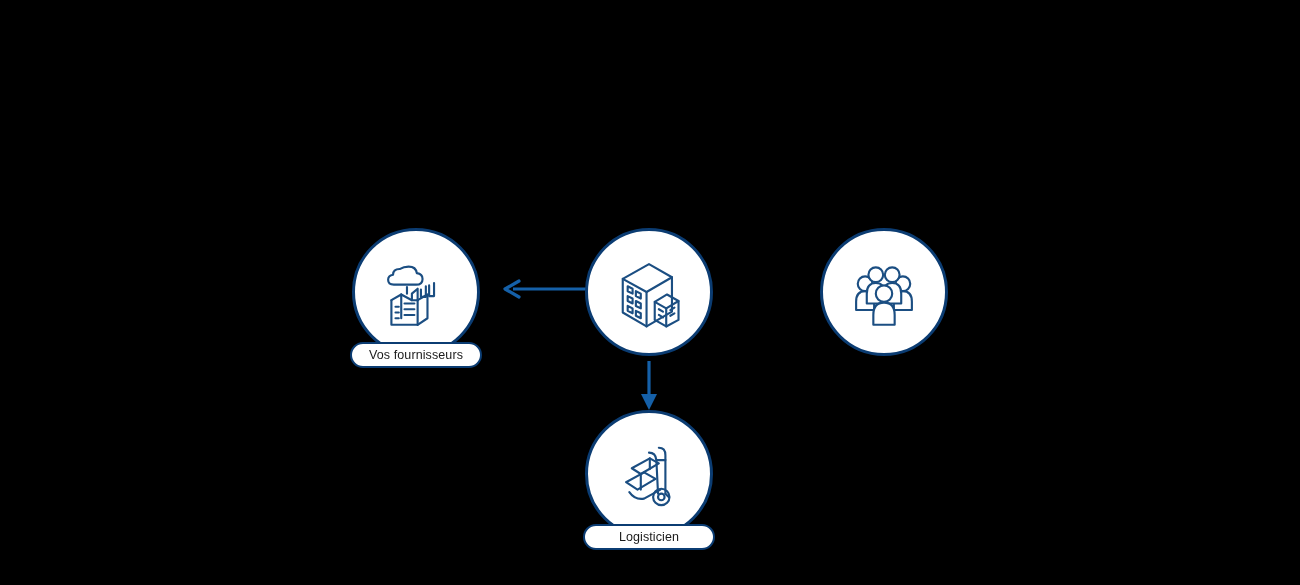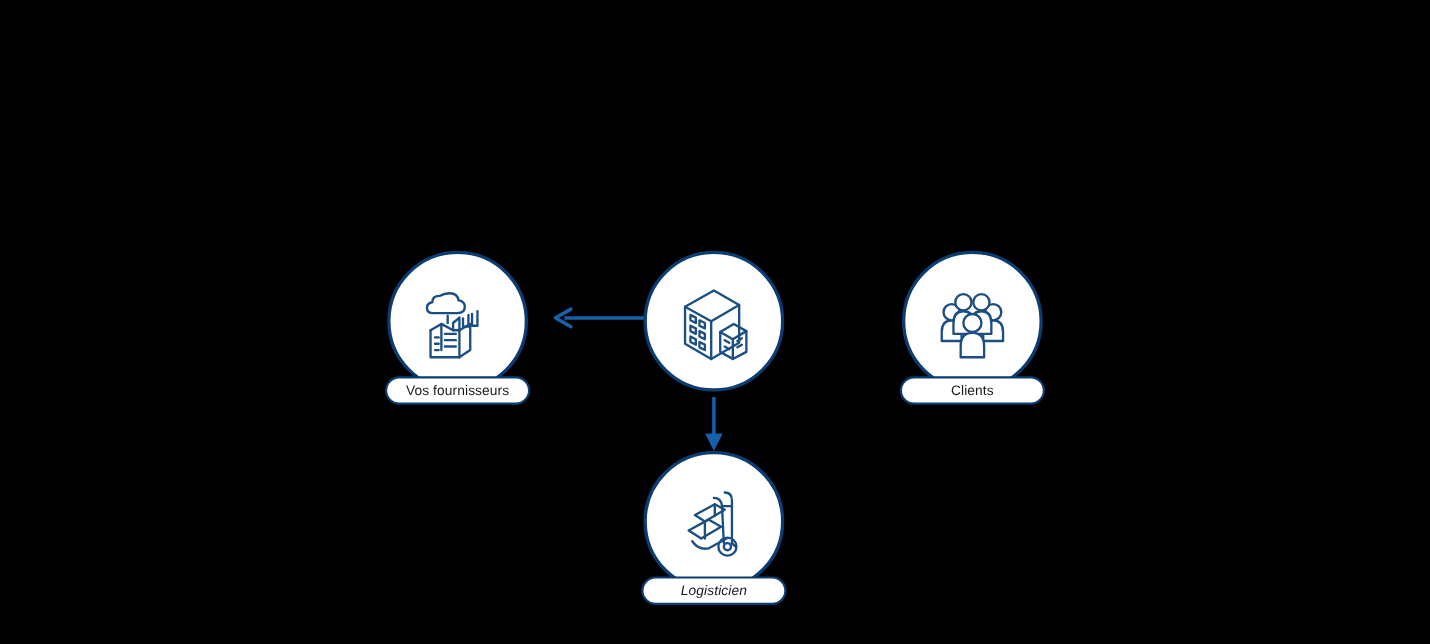--- a/index.html
+++ b/index.html
@@ -150,26 +150,23 @@
           <circle cx="73" cy="40" r="9"></circle>
           <path d="M 29 52 q 0 -13 11 -13 q 11 0 11 13 l 0 12 l -22 0 Z"></path>
           <circle cx="40" cy="29" r="9"></circle>
           <path d="M 49 52 q 0 -13 11 -13 q 11 0 11 13 l 0 12 l -22 0 Z"></path>
           <circle cx="60" cy="29" r="9"></circle>
           <path d="M 37 78 q 0 -15 13 -15 q 13 0 13 15 l 0 12 l -26 0 Z"></path>
           <circle cx="50" cy="52" r="10"></circle>
         </g>
       </svg>
     </div>
-    <div class="node-pill">
-      <span class="node-pill-label">Clients</span>
-    </div>
   </div>
 
-  <div class="node" style="left:585px; top:410px; width:128px; height:142px;font-style:italic;">
+  <div class="node" style="left:585px; top:410px; width:128px; height:142px;">
     <div class="node-circle">
       <svg class="node-icon" viewBox="0 0 100 100" xmlns="http://www.w3.org/2000/svg">
         <g fill="none" stroke="#1b4e82" stroke-width="2.6" stroke-linejoin="round" stroke-linecap="round">
           <path d="M 62 18 q 8 0 8 9 L 70 74"></path>
           <path d="M 50 24 q 8 0 9 9 L 61 74"></path>
           <path d="M 59 33 L 70 33"></path>
           <path d="M 22 60 L 44 48 L 58 56 L 36 69 Z"></path>
           <path d="M 29 43 L 51 31 L 62 37 L 40 50 Z"></path>
           <path d="M 40 50 L 40 69"></path>
           <path d="M 51 31 L 51 44"></path>

